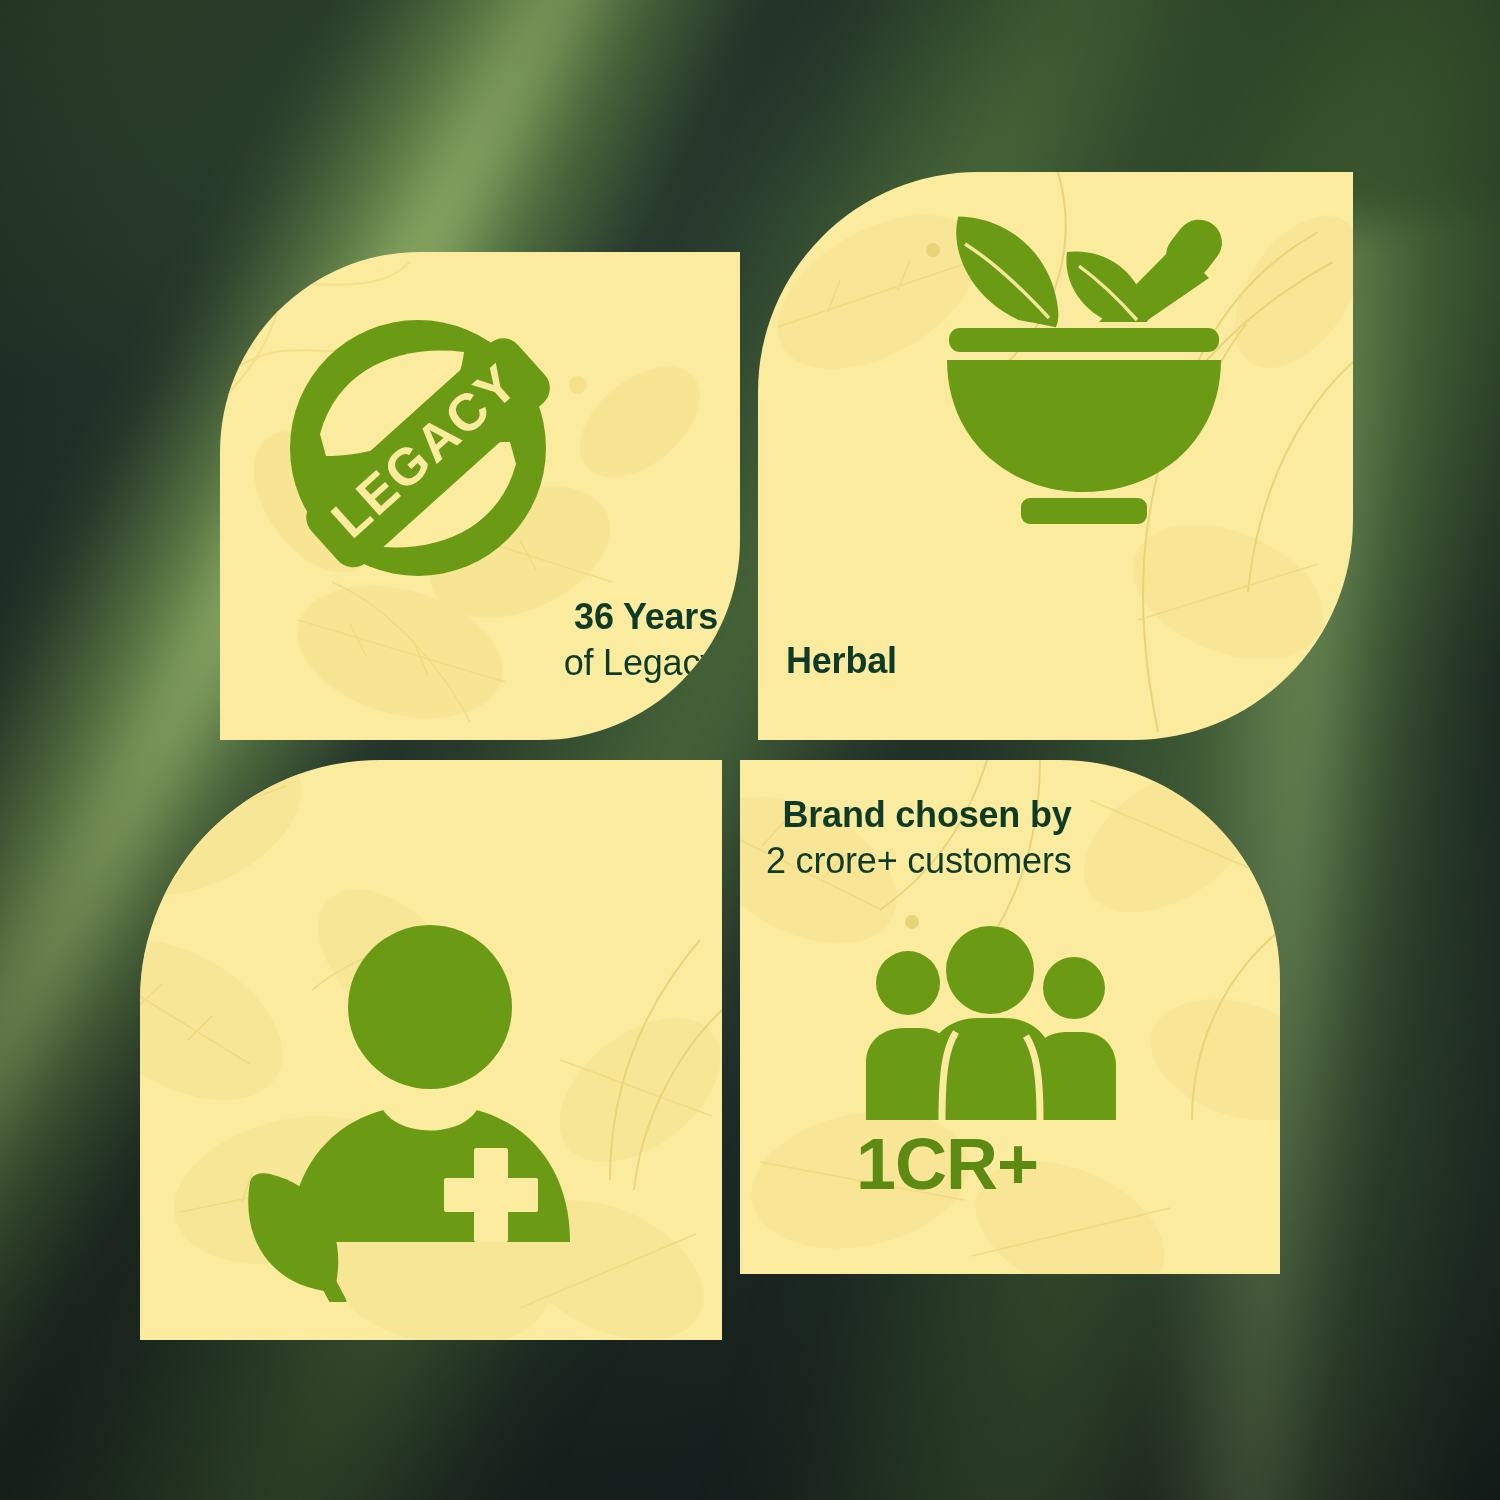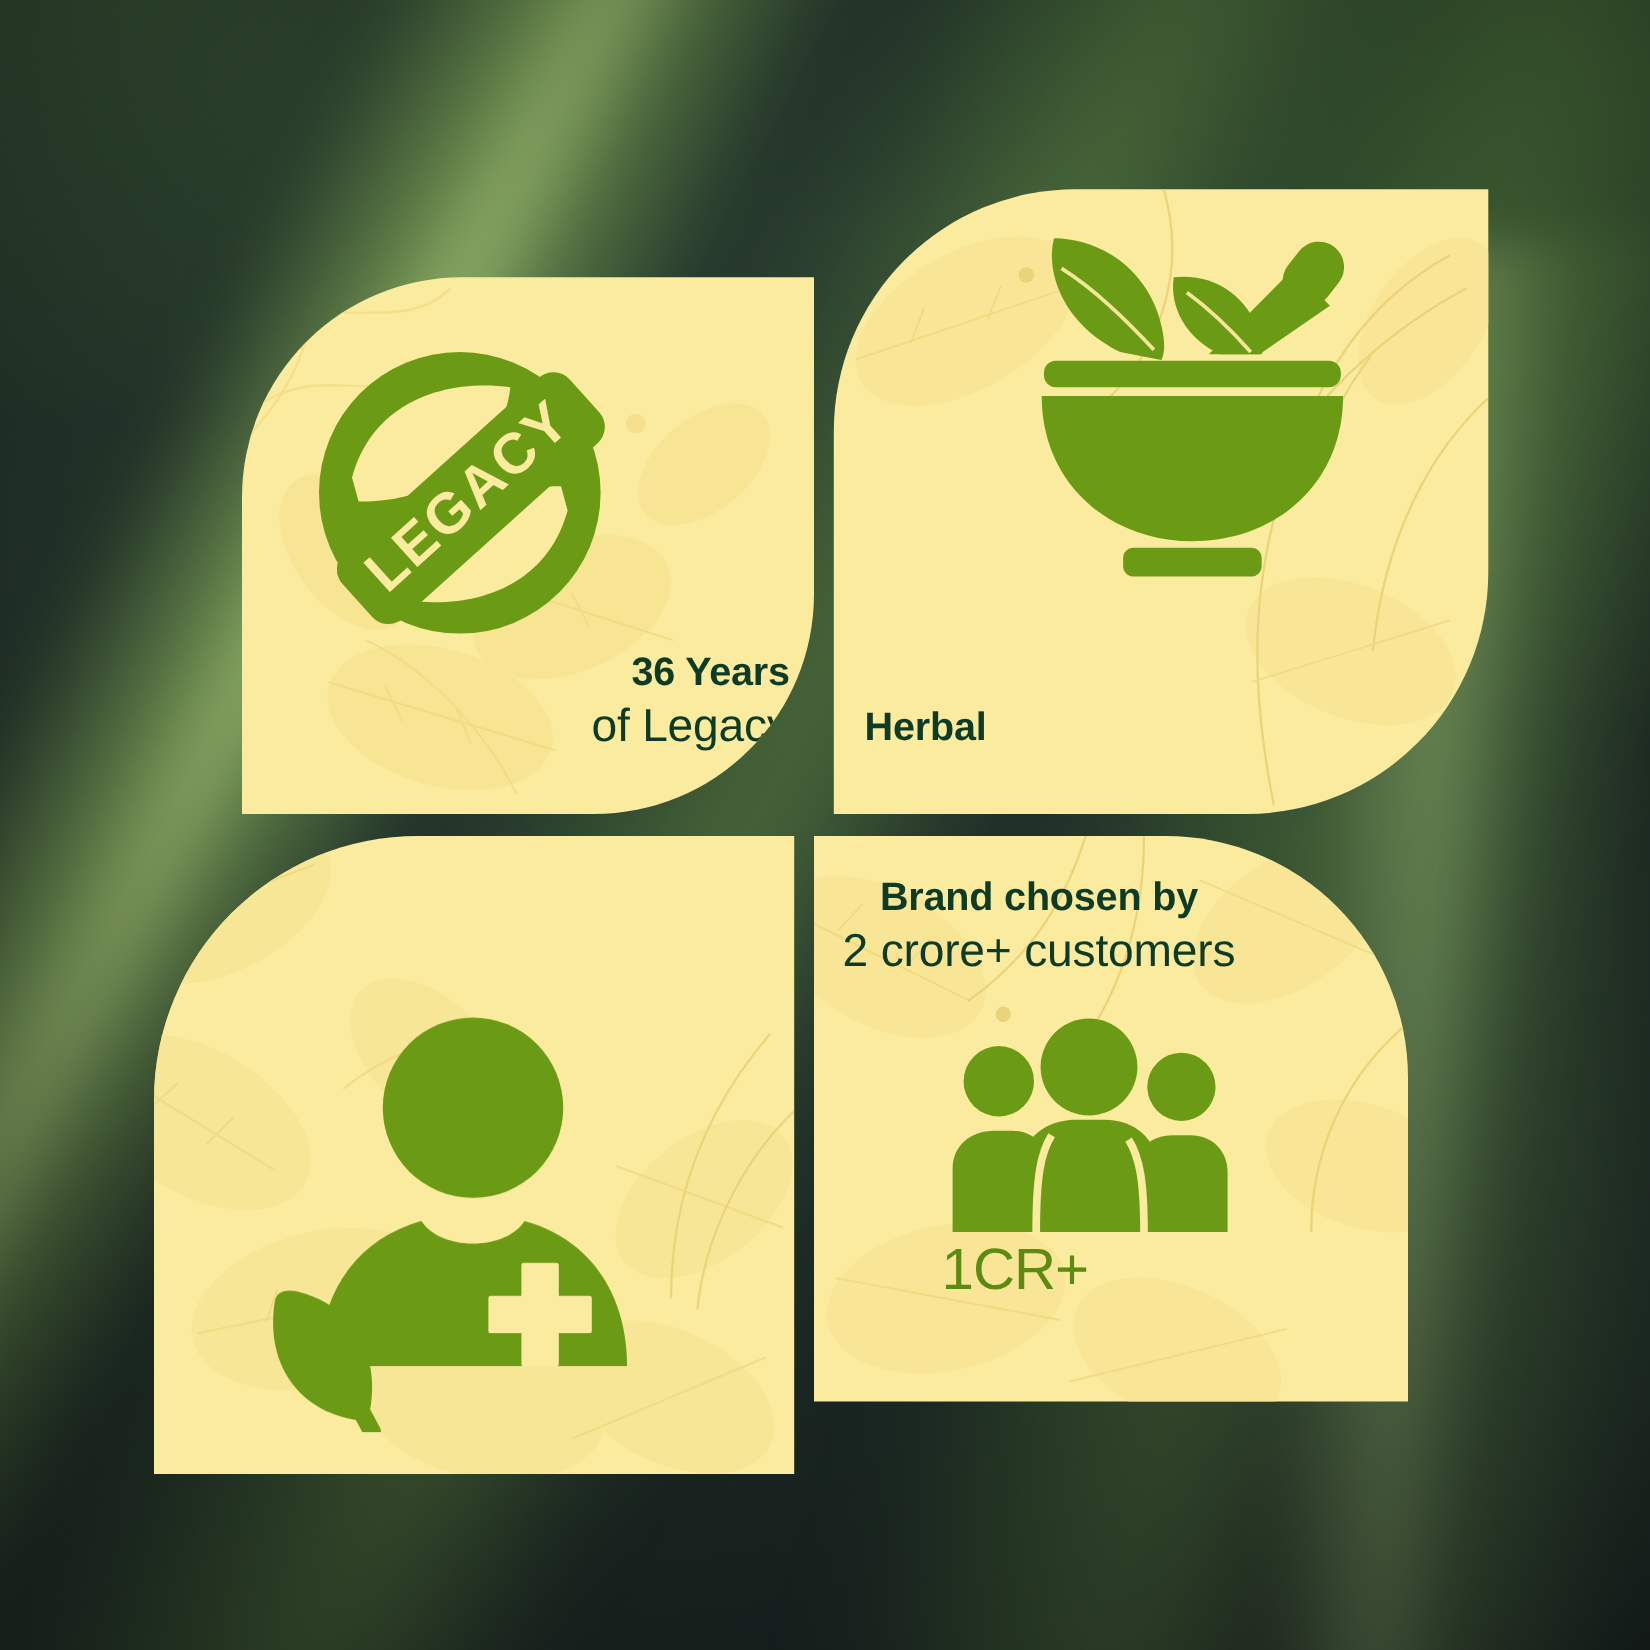--- a/index.html
+++ b/index.html
@@ -122,40 +122,40 @@
 
   
   .caption {
     position: absolute;
     text-align: right;
     color: #0e3b26;
     line-height: 1.05;
     letter-spacing: -0.2px;
   }
   .caption .l1 { font-weight: 700; font-size: 36px; display: block; white-space: nowrap; }
-  .caption .l2 { font-weight: 400; font-size: 42px; display: block; white-space: nowrap; margin-top: 8px; }
+  .caption .l2 { font-weight: 400; font-size: 36px; display: block; white-space: nowrap; margin-top: 8px; }
   .caption.left-align { text-align: left; }
 
   #cap-tl { right: 22px; bottom: 58px; }
   #cap-tr { left: 28px; bottom: 60px; text-align: right; }
   #cap-bl { right: 20px; top: 36px; }
-  #cap-br { left: 26px; top: 36px; text-align: center; }
+  #cap-br { left: 26px; top: 36px; text-align: right; }
 
   
   .icon-wrap { position: absolute; }
   #icon-legacy   { left: 48px;  top: 44px;  width: 310px; height: 310px; }
   #icon-mortar   { left: 155px; top: 38px;  width: 340px; height: 320px; }
   #icon-doctor   { left: 90px;  top: 152px; width: 390px; height: 390px; }
   #icon-people   { left: 110px; top: 160px; width: 280px; height: 200px; }
 
   #crplus {
     position: absolute;
     left: 116px; top: 368px;
-    font-size: 53px;
-    font-weight: 400;
+    font-size: 72px;
+    font-weight: 700;
     color: #5c8a12;
     letter-spacing: -1px;
     line-height: 1;
   }
 </style>
 </head>
 <body>
 
 <div id="bg-photo">
   <div class="layer bg-base"></div>

